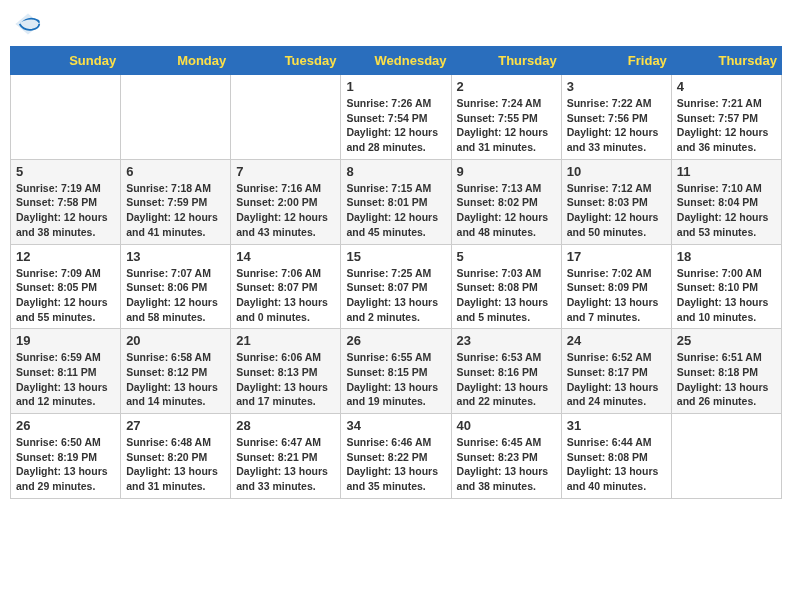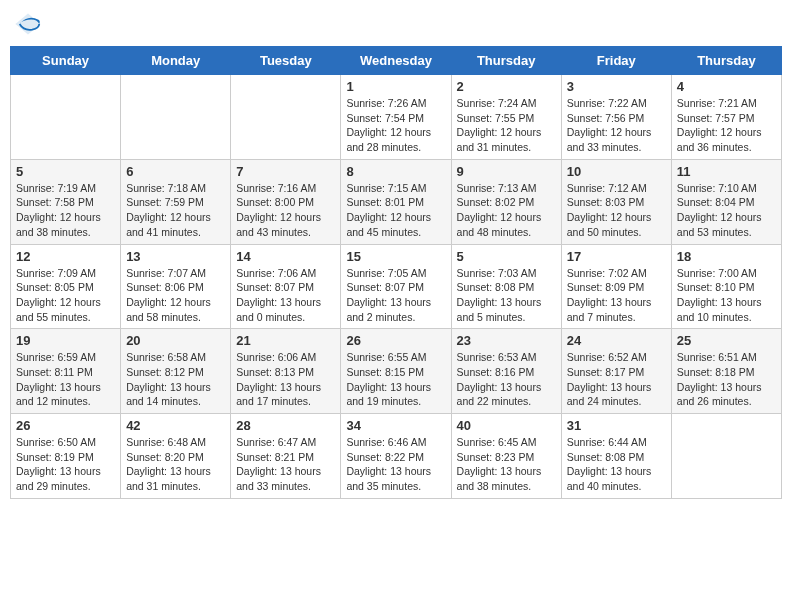--- a/index.html
+++ b/index.html
@@ -48,25 +48,25 @@
       font-size: 15px;
       color: #444;
     }
     .calendar {
       width: 100%;
       border-collapse: collapse;
       border: 1px solid #ccc;
     }
     .calendar th {
       background-color: #2a6ebd;
-      color: #ffffff;
+      color: #fde047;
       font-size: 13px;
       font-weight: bold;
       padding: 6px 4px;
-      text-align: center;
+      text-align: right;
       border: 1px solid #2a6ebd;
     }
     .calendar td {
       border: 1px solid #ccc;
       vertical-align: top;
       padding: 4px 5px;
       width: calc(100% / 7);
       min-height: 80px;
       font-size: 11px;
       color: #333;
@@ -81,20 +81,21 @@
     .day-number {
       font-weight: bold;
       font-size: 13px;
       display: block;
       margin-bottom: 2px;
     }
     .day-info {
       font-size: 10.5px;
       line-height: 1.4;
       color: #333;
+      font-weight: bold;
     }
     .empty-cell {
       background: #f9f9f9;
     }
   </style>
 </head>
 <body>
 
 <div class="header">
   <div class="logo">
@@ -166,21 +167,21 @@
         </td>
         <td>
           <span class="day-number">6</span>
           <div class="day-info">Sunrise: 7:18 AM
 Sunset: 7:59 PM
 Daylight: 12 hours and 41 minutes.</div>
         </td>
         <td>
           <span class="day-number">7</span>
           <div class="day-info">Sunrise: 7:16 AM
-Sunset: 8:00 PM
+Sunset: 2:00 PM
 Daylight: 12 hours and 43 minutes.</div>
         </td>
         <td>
           <span class="day-number">8</span>
           <div class="day-info">Sunrise: 7:15 AM
 Sunset: 8:01 PM
 Daylight: 12 hours and 45 minutes.</div>
         </td>
         <td>
           <span class="day-number">9</span>
@@ -215,21 +216,21 @@
 Daylight: 12 hours and 58 minutes.</div>
         </td>
         <td>
           <span class="day-number">14</span>
           <div class="day-info">Sunrise: 7:06 AM
 Sunset: 8:07 PM
 Daylight: 13 hours and 0 minutes.</div>
         </td>
         <td>
           <span class="day-number">15</span>
-          <div class="day-info">Sunrise: 7:05 AM
+          <div class="day-info">Sunrise: 7:25 AM
 Sunset: 8:07 PM
 Daylight: 13 hours and 2 minutes.</div>
         </td>
         <td>
           <span class="day-number">5</span>
           <div class="day-info">Sunrise: 7:03 AM
 Sunset: 8:08 PM
 Daylight: 13 hours and 5 minutes.</div>
         </td>
         <td>
@@ -290,21 +291,21 @@
         </td>
       </tr>
       <tr>
         <td>
           <span class="day-number">26</span>
           <div class="day-info">Sunrise: 6:50 AM
 Sunset: 8:19 PM
 Daylight: 13 hours and 29 minutes.</div>
         </td>
         <td>
-          <span class="day-number">42</span>
+          <span class="day-number">27</span>
           <div class="day-info">Sunrise: 6:48 AM
 Sunset: 8:20 PM
 Daylight: 13 hours and 31 minutes.</div>
         </td>
         <td>
           <span class="day-number">28</span>
           <div class="day-info">Sunrise: 6:47 AM
 Sunset: 8:21 PM
 Daylight: 13 hours and 33 minutes.</div>
         </td>

